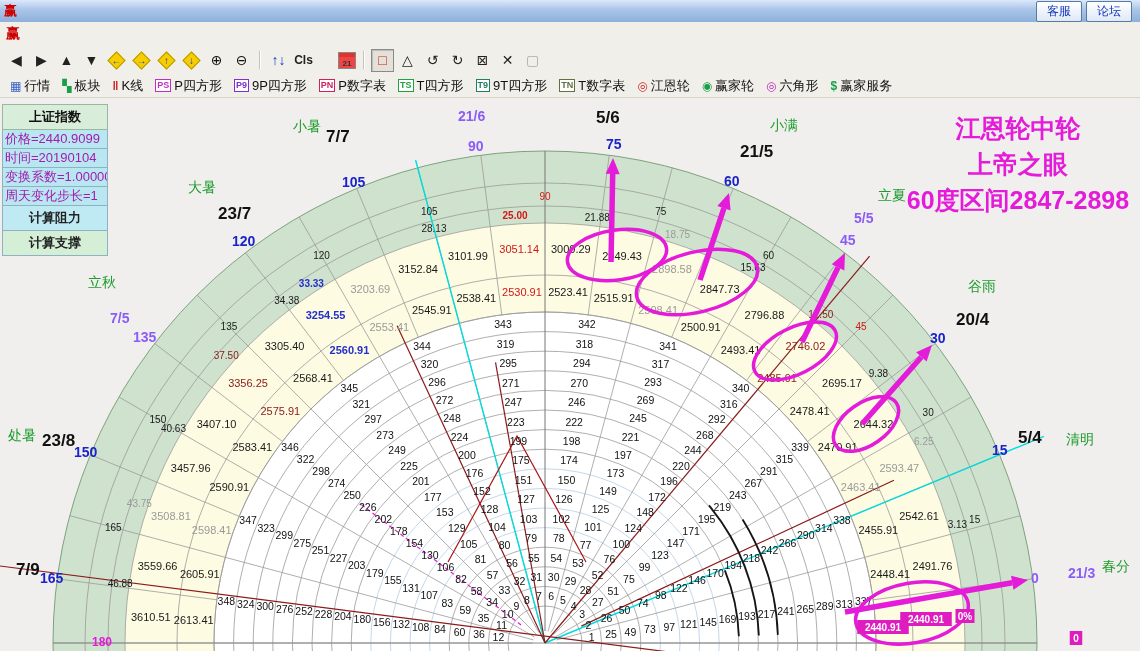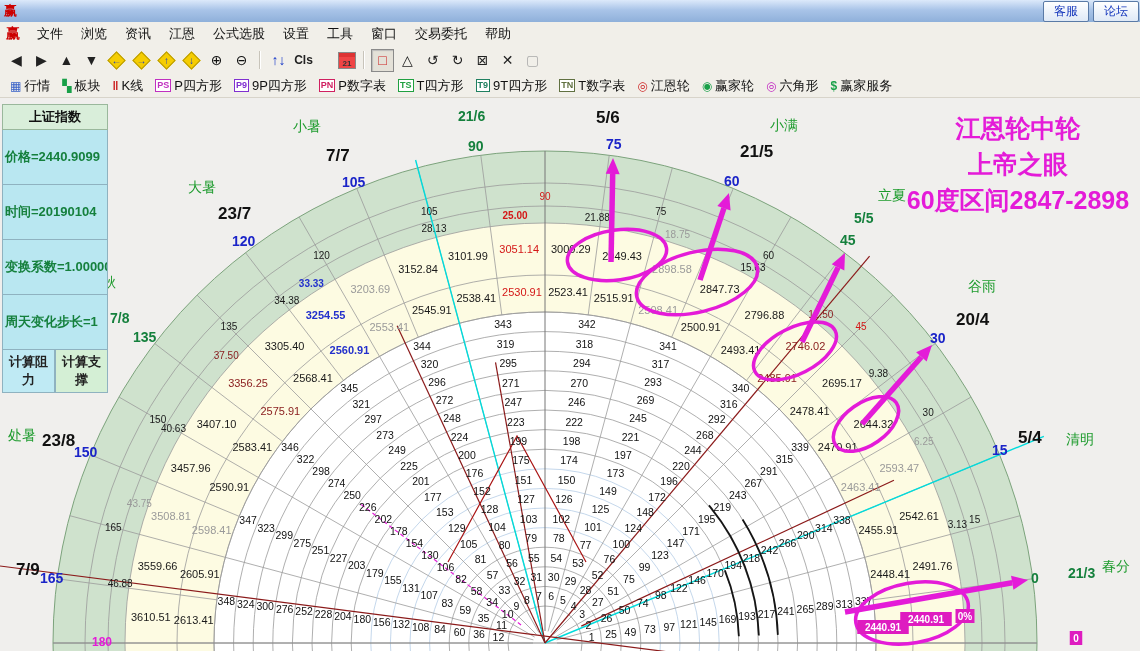--- a/index.html
+++ b/index.html
@@ -3,21 +3,21 @@
 <meta charset="utf-8">
 <style>
   html,body{margin:0;padding:0;}
   body{width:1140px;height:651px;overflow:hidden;position:relative;
        font-family:"Liberation Sans","DejaVu Sans",sans-serif;background:#f0efed;}
   
   .titlebar{position:absolute;top:0;left:0;width:1140px;height:22px;z-index:10;
     background:linear-gradient(#dce9fa,#a9c4e8 45%,#8fb0da);border-bottom:1px solid #7090bc;
     display:flex;align-items:center;font-size:12px;font-weight:bold;color:#111;}
   .titlebar .app-logo{color:#c00;font-weight:bold;margin:0 6px 0 4px;font-size:13px;}
-  .win-btns{margin-left:auto;display:flex;gap:4px;padding-right:1px;}
+  .win-btns{margin-left:auto;display:flex;gap:4px;padding-right:8px;}
   .win-btn{background:linear-gradient(#fff,#dfe9f6);border:1px solid #5a7aa6;border-radius:2px;
     font-size:12px;color:#1133bb;padding:1px 10px;font-weight:normal;white-space:nowrap;}
   .menubar{position:absolute;top:22px;left:0;width:1140px;height:24px;z-index:10;
     background:#f1efe9;border-bottom:1px solid #d8d4ca;display:flex;align-items:center;}
   .menu-logo{color:#c00;font-weight:bold;font-size:14px;margin:0 8px 0 6px;}
   .menu-item{font-size:13px;color:#111;padding:2px 9px;cursor:default;}
   .toolbar{position:absolute;top:46px;left:0;width:1140px;height:28px;z-index:10;
     background:#f1efe9;border-bottom:1px solid #d8d4ca;display:flex;align-items:center;padding-left:4px;}
   .icon-btn{min-width:21px;height:21px;display:flex;align-items:center;justify-content:center;
     font-size:14px;margin:0 1px;position:relative;border:1px solid transparent;}
@@ -32,34 +32,34 @@
   .ribbon{position:absolute;top:74px;left:0;width:1140px;height:23px;z-index:10;
     background:#f1efe9;border-bottom:1px solid #d8d4ca;display:flex;align-items:center;padding-left:4px;}
   .rb{display:flex;align-items:center;gap:3px;padding:0 6px;font-size:13px;color:#111;height:21px;}
   .tag{font-size:9px;font-weight:bold;border:1px solid;padding:0 1px;line-height:11px;background:#fff;}
   .rb-ic{font-weight:bold;font-size:12px;}
   
   #stage{position:absolute;top:0;left:0;width:1140px;height:651px;z-index:1;}
   #wheel-svg{position:absolute;top:0;left:0;}
   .lbl{position:absolute;white-space:nowrap;transform:translate(0,-50%);}
   .c-blue{color:#1b24c8;font-weight:bold;font-size:14px;}
-  .c-red{color:#15803d;font-weight:bold;font-size:14px;}
+  .c-red{color:#8b5cf6;font-weight:bold;font-size:14px;}
   .c-black{color:#111;font-weight:bold;font-size:17px;}
   .c-green{color:#1d9b2d;font-size:14px;}
   .c-mag{color:#e41bd8;font-weight:bold;font-size:12px;}
   .annotation{position:absolute;left:893px;top:110px;width:250px;z-index:5;
     color:#e41bd8;font-size:25px;font-weight:bold;line-height:36px;text-align:center;}
   .wm{position:absolute;color:#8a8a8a;white-space:nowrap;transform-origin:0 50%;z-index:0;}
   
   .panel{position:absolute;left:2px;top:104px;width:106px;z-index:8;font-size:13px;}
   .panel-hd{background:#d9eeda;border:1px solid #9ab89c;text-align:center;
     padding:3px 0;color:#111;font-weight:bold;}
   .panel-row{background:#b9e7f1;border:1px solid #8fb2c0;border-top:none;
-    padding:18px 2px;color:#15803d;font-weight:bold;white-space:nowrap;overflow:hidden;}
-  .panel-btns{display:flex;}
+    padding:0 2px;color:#a21caf;font-weight:normal;white-space:nowrap;overflow:hidden;}
+  .panel-btns{display:flex;flex-direction:column;}
   .panel-btn{flex:1;text-align:center;padding:3px 0;border:1px solid #8fb2c0;border-top:none;
     color:#222;font-weight:bold;cursor:default;}
   .pb-cyan{background:#bfeaf4;}
   .pb-green{background:#d4efd5;}
 </style>
 </head>
 <body>
 
 <div id="stage">
   <div id="wm-layer">
@@ -411,30 +411,30 @@
       <div class="lbl c-red" style="left: 468px; top: 146px;">90</div>
       <div class="lbl c-blue" style="left: 606px; top: 144px;">75</div>
       <div class="lbl c-blue" style="left: 724px; top: 181px;">60</div>
       <div class="lbl c-red" style="left: 840px; top: 240px;">45</div>
       <div class="lbl c-blue" style="left: 930px; top: 338px;">30</div>
       <div class="lbl c-blue" style="left: 992px; top: 450px;">15</div>
       <div class="lbl c-red" style="left: 1031px; top: 578px;">0</div>
       <div class="lbl c-red" style="left: 133px; top: 337px;">135</div>
       <div class="lbl c-blue" style="left: 74px; top: 452px;">150</div>
       <div class="lbl c-blue" style="left: 40px; top: 578px;">165</div>
-      <div class="lbl c-black" style="left: 326px; top: 156px;">7/7</div>
+      <div class="lbl c-black" style="left: 326px; top: 137px;">7/7</div>
       <div class="lbl c-red" style="left: 458px; top: 116px;">21/6</div>
       <div class="lbl c-black" style="left: 596px; top: 118px;">5/6</div>
       <div class="lbl c-black" style="left: 740px; top: 152px;">21/5</div>
       <div class="lbl c-red" style="left: 854px; top: 218px;">5/5</div>
       <div class="lbl c-black" style="left: 956px; top: 320px;">20/4</div>
       <div class="lbl c-black" style="left: 1018px; top: 438px;">5/4</div>
       <div class="lbl c-red" style="left: 1068px; top: 573px;">21/3</div>
       <div class="lbl c-black" style="left: 218px; top: 214px;">23/7</div>
-      <div class="lbl c-red" style="left: 110px; top: 318px;">7/8</div>
+      <div class="lbl c-red" style="left: 110px; top: 318px;">7/5</div>
       <div class="lbl c-black" style="left: 42px; top: 441px;">23/8</div>
       <div class="lbl c-black" style="left: 16px; top: 570px;">7/9</div>
       <div class="lbl c-green" style="left: 293px; top: 127px;">小暑</div>
       <div class="lbl c-green" style="left: 770px; top: 126px;">小满</div>
       <div class="lbl c-green" style="left: 188px; top: 188px;">大暑</div>
       <div class="lbl c-green" style="left: 88px; top: 283px;">立秋</div>
       <div class="lbl c-green" style="left: 8px; top: 436px;">处暑</div>
       <div class="lbl c-green" style="left: 878px; top: 196px;">立夏</div>
       <div class="lbl c-green" style="left: 968px; top: 287px;">谷雨</div>
       <div class="lbl c-green" style="left: 1066px; top: 440px;">清明</div>
@@ -451,32 +451,20 @@
 <div class="titlebar">
   <span class="app-logo">赢</span>
   <span class="win-btns" id="win-btns">
       <span class="win-btn">客服</span>
       <span class="win-btn">论坛</span>
     </span>
 </div>
 
 <div class="menubar">
   <span class="menu-logo">赢</span>
-  <span id="menu-items" style="display:flex">
-      <span class="menu-item">文件</span>
-      <span class="menu-item">浏览</span>
-      <span class="menu-item">资讯</span>
-      <span class="menu-item">江恩</span>
-      <span class="menu-item">公式选股</span>
-      <span class="menu-item">设置</span>
-      <span class="menu-item">工具</span>
-      <span class="menu-item">窗口</span>
-      <span class="menu-item">交易委托</span>
-      <span class="menu-item">帮助</span>
-    </span>
 </div>
 
 <div class="toolbar" id="toolbar">
     <span class="icon-btn" style="color: rgb(34, 34, 34);">◀</span>
     <span class="icon-btn" style="color: rgb(34, 34, 34);">▶</span>
     <span class="icon-btn" style="color: rgb(34, 34, 34);">▲</span>
     <span class="icon-btn" style="color: rgb(34, 34, 34);">▼</span>
     <span class="icon-btn">
       <span class="diamond"></span>
       <span class="diamond-arrow">←</span>

